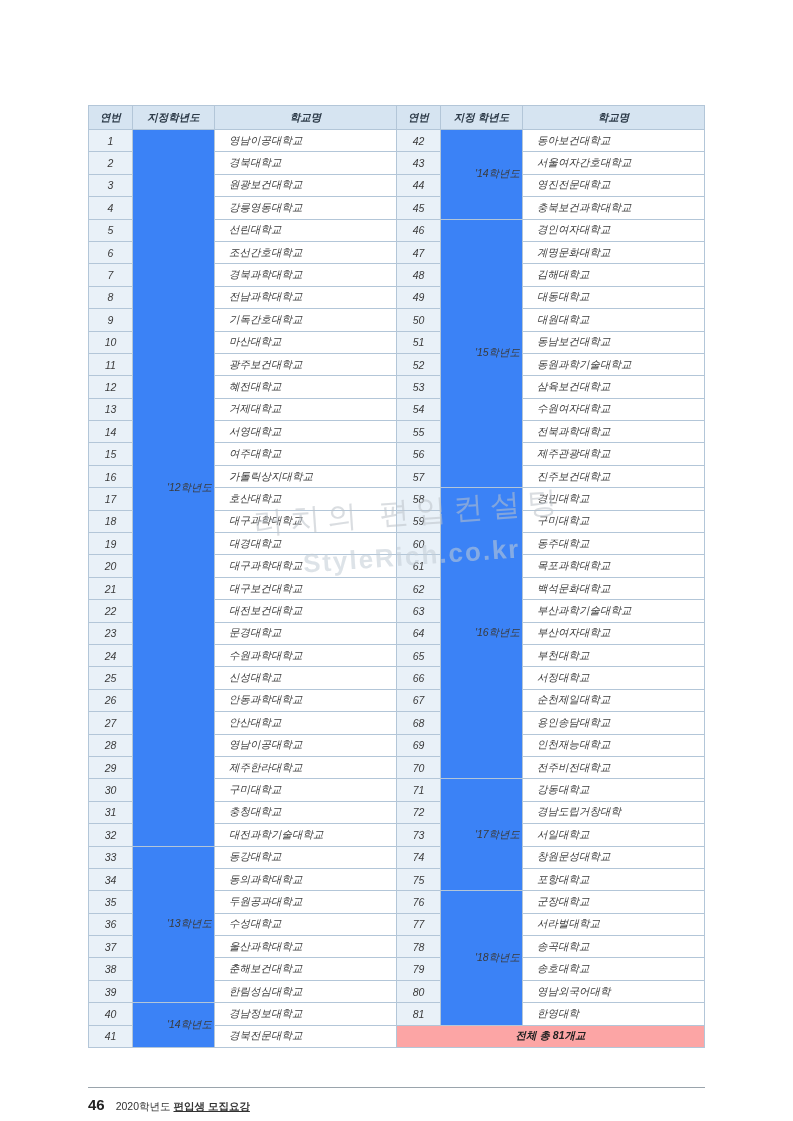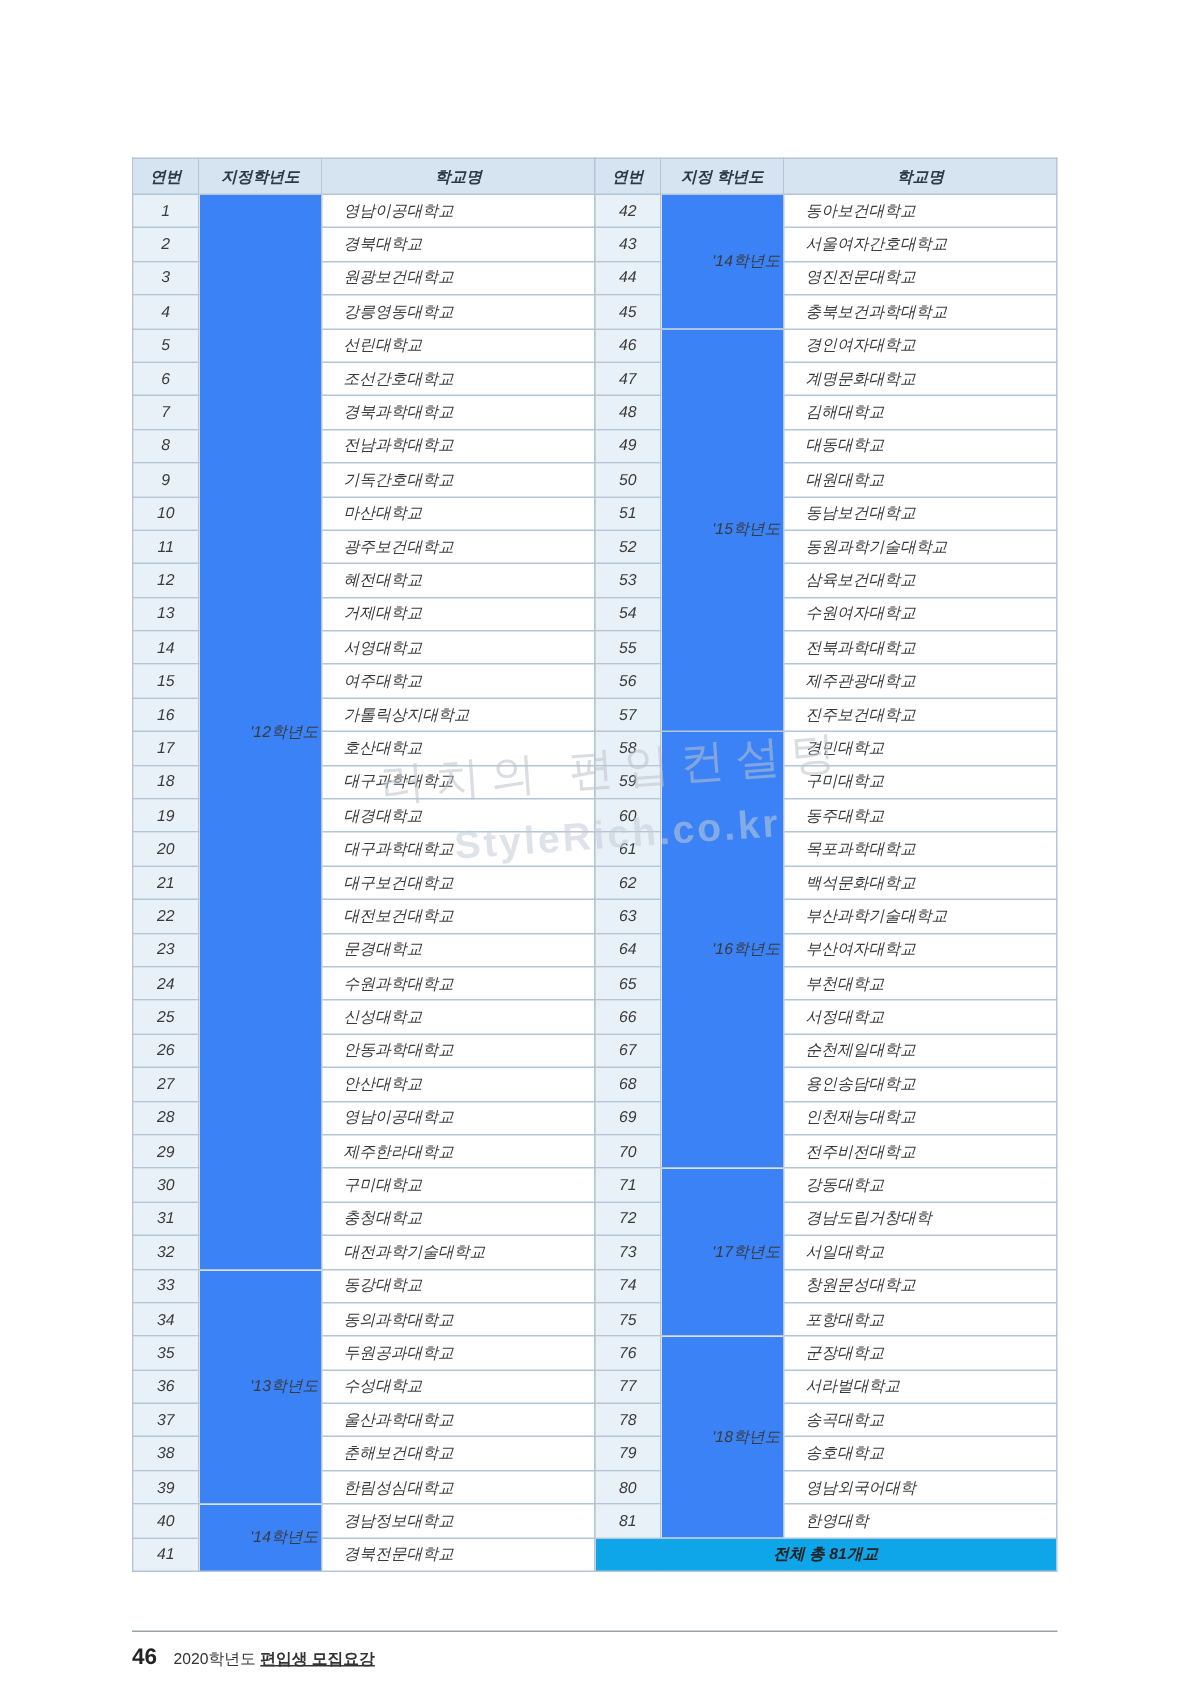--- a/index.html
+++ b/index.html
@@ -12,21 +12,21 @@
 
   .tables { position:absolute; left:88px; top:105px; display:flex; }
   table { border-collapse:collapse; table-layout:fixed;font-style:italic; }
   #table-right { margin-left:-1px; }
   th, td { border:1px solid #b3c6d8; font-size:10.5px; color:#3a3a3a; overflow:hidden; white-space:nowrap; }
   thead th { background:#d6e4f1; font-weight:bold; text-align:center; height:24px; color:#2c3a48; }
   tbody td { height:22.4px; }
   td.num { background:#e9f1f8; text-align:center; }
   td.year { text-align:center; background:#3b82f6;padding-left:32px; }
   td.school { text-align:left; padding-left:14px; background:#ffffff; }
-  td.total { background:#0ea5e9; text-align:center; font-weight:bold; color:#222; }
+  td.total { background:#fca5a5; text-align:center; font-weight:bold; color:#222; }
 
   .watermark { position:absolute; left:245px; top:492px; width:330px; transform:rotate(-4deg); text-align:center; pointer-events:none; z-index:3; opacity:0.55; }
   .wm1 { font-size:30px; letter-spacing:7px; color:#bcc3c9; }
   .wm2 { font-size:26px; font-weight:bold; letter-spacing:2px; color:#c3cdd6; margin-top:8px; }
 
   .footer-rule { position:absolute; left:88px; top:1087px; width:617px; border-top:1px solid #9aa4ac; }
   .footer { position:absolute; left:88px; top:1096px; display:flex; align-items:baseline; gap:11px; }
   .pagenum { font-size:15px; font-weight:bold; color:#222; }
   .footer-text { font-size:10.5px; color:#333; }
   .footer-text .bold { font-weight:bold;text-decoration:underline; }

